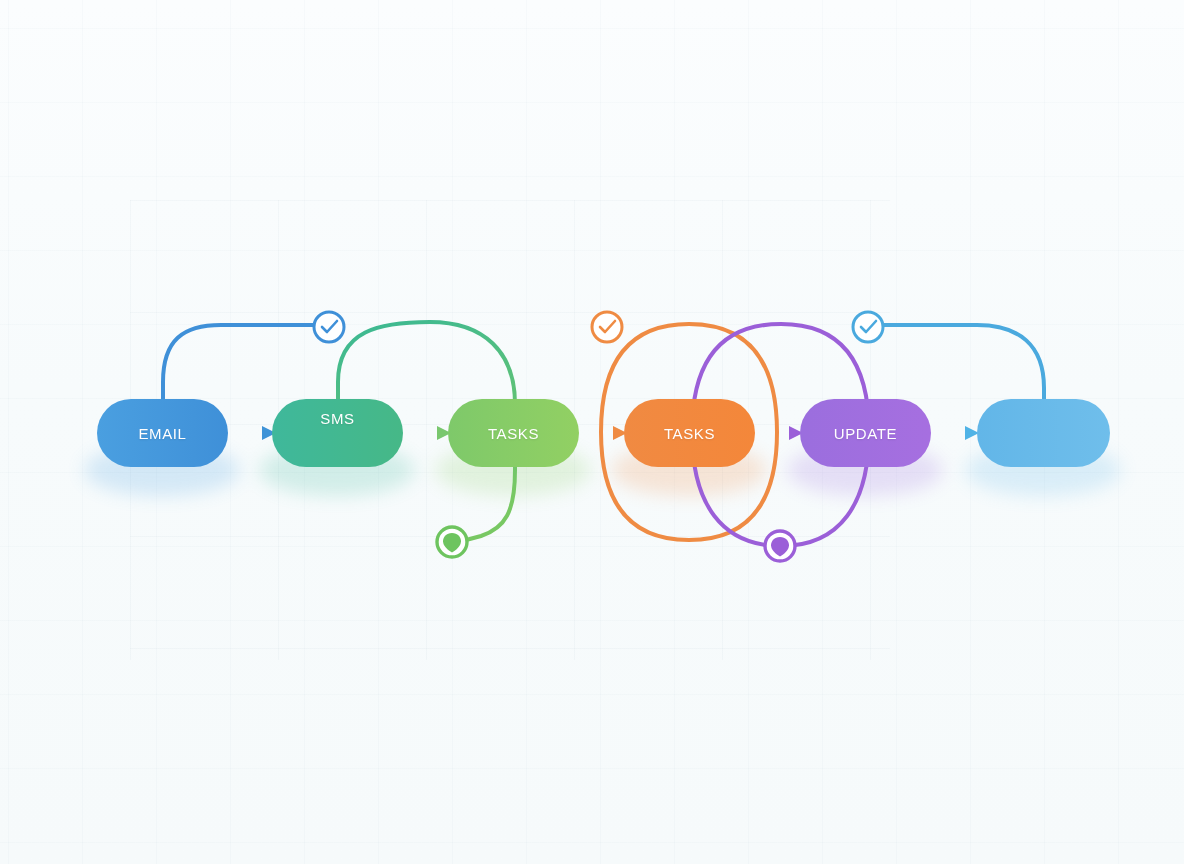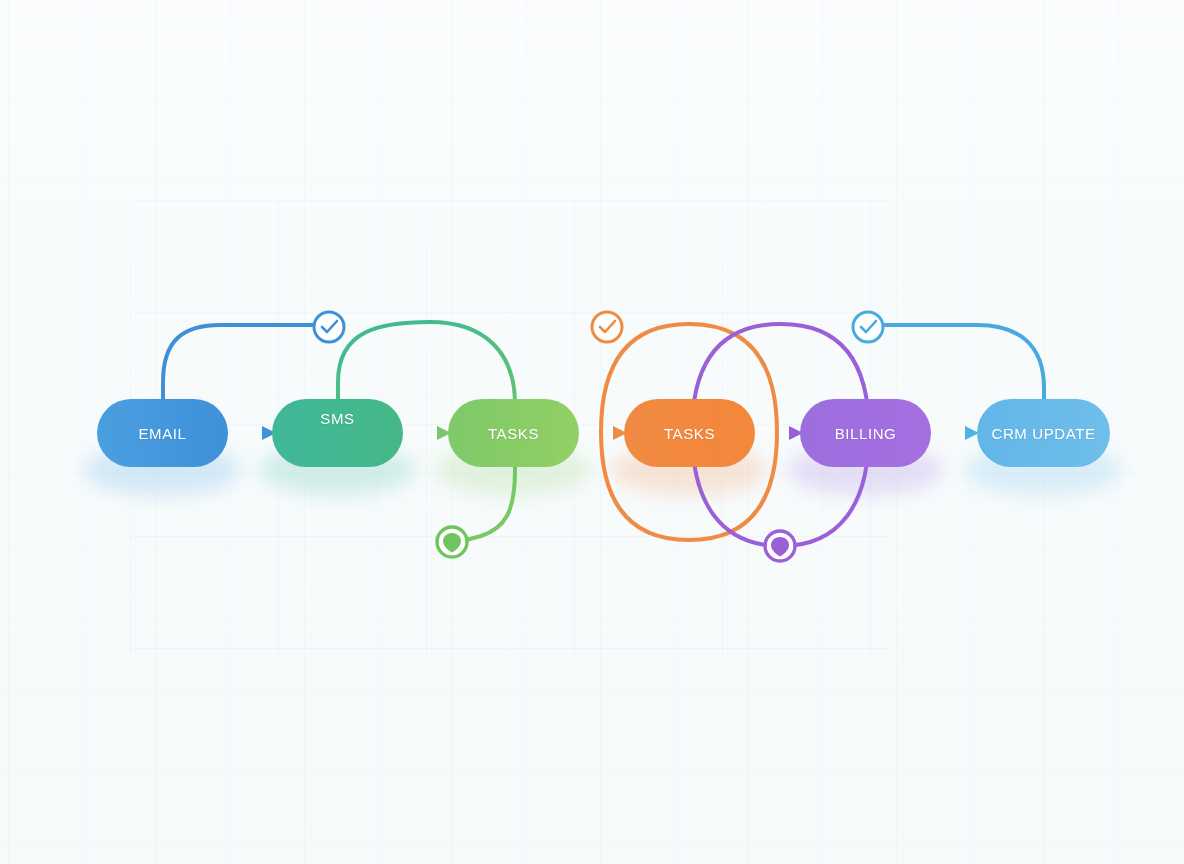--- a/index.html
+++ b/index.html
@@ -218,16 +218,15 @@
         <path d="M 780 537 C 785.6 537 789 541 789 545.2 C 789 550 784 554 780 556.5 C 776 554 771 550 771 545.2 C 771 541 774.4 537 780 537 Z" fill="#9b5fd8"></path>
       </g>
 
     </g>
   </svg>
 
   <div class="node-label" style="left:97px;  top:399px; width:131px; height:68px;">EMAIL</div>
   <div class="node-label" style="left:272px; top:384px; width:131px; height:68px;">SMS</div>
   <div class="node-label" style="left:448px; top:399px; width:131px; height:68px;">TASKS</div>
   <div class="node-label" style="left:624px; top:399px; width:131px; height:68px;">TASKS</div>
-  <div class="node-label" style="left:800px; top:399px; width:131px; height:68px;">BILLING</div>
-  <div class="node-label" style="left:977px; top:399px; width:133px; height:68px;">CRM UPDATE</div>
+  <div class="node-label" style="left:800px; top:399px; width:131px; height:68px;">UPDATE</div>
 
 </div>
 
 </body></html>

